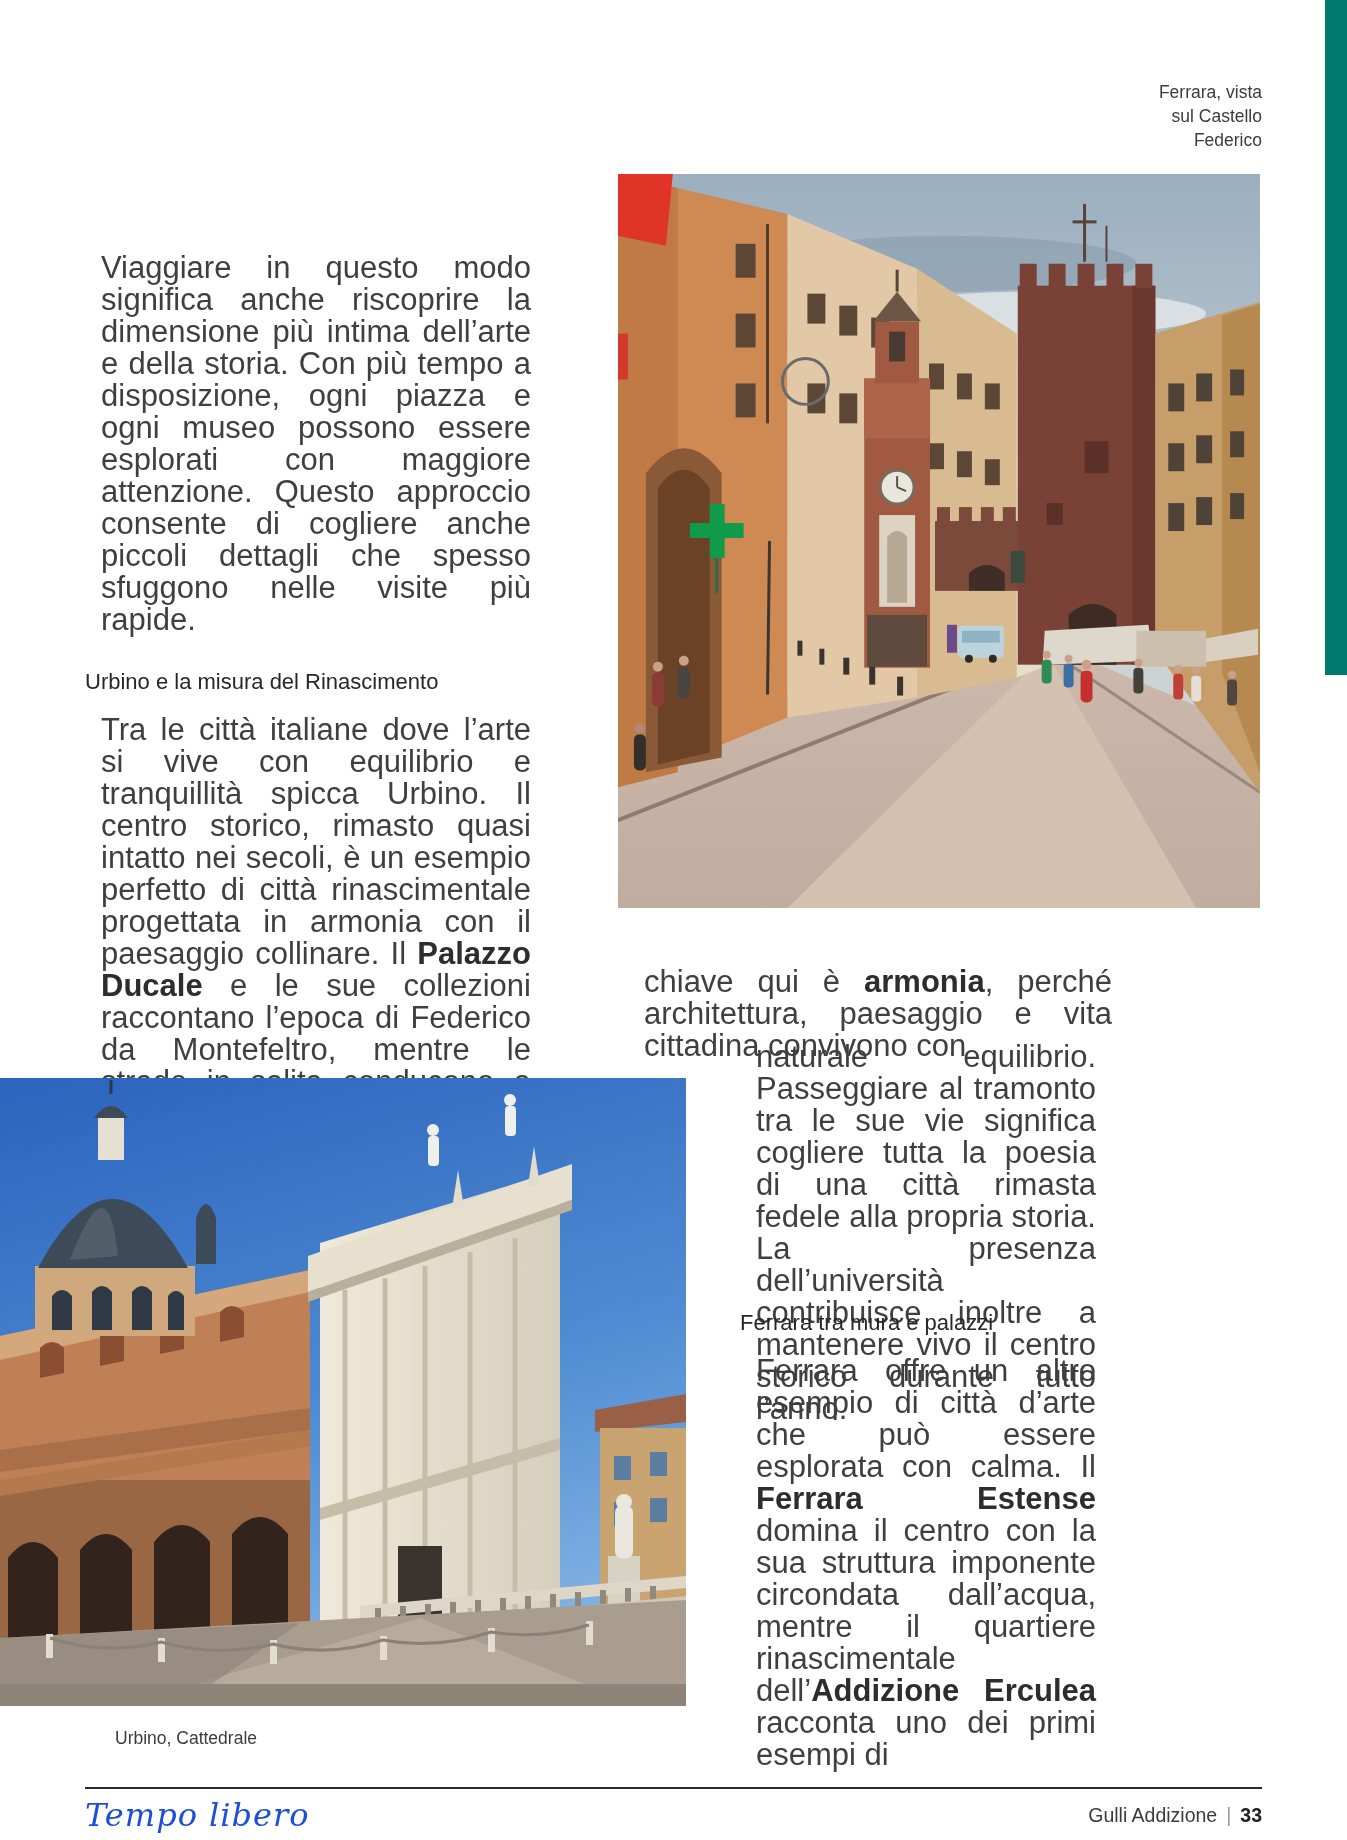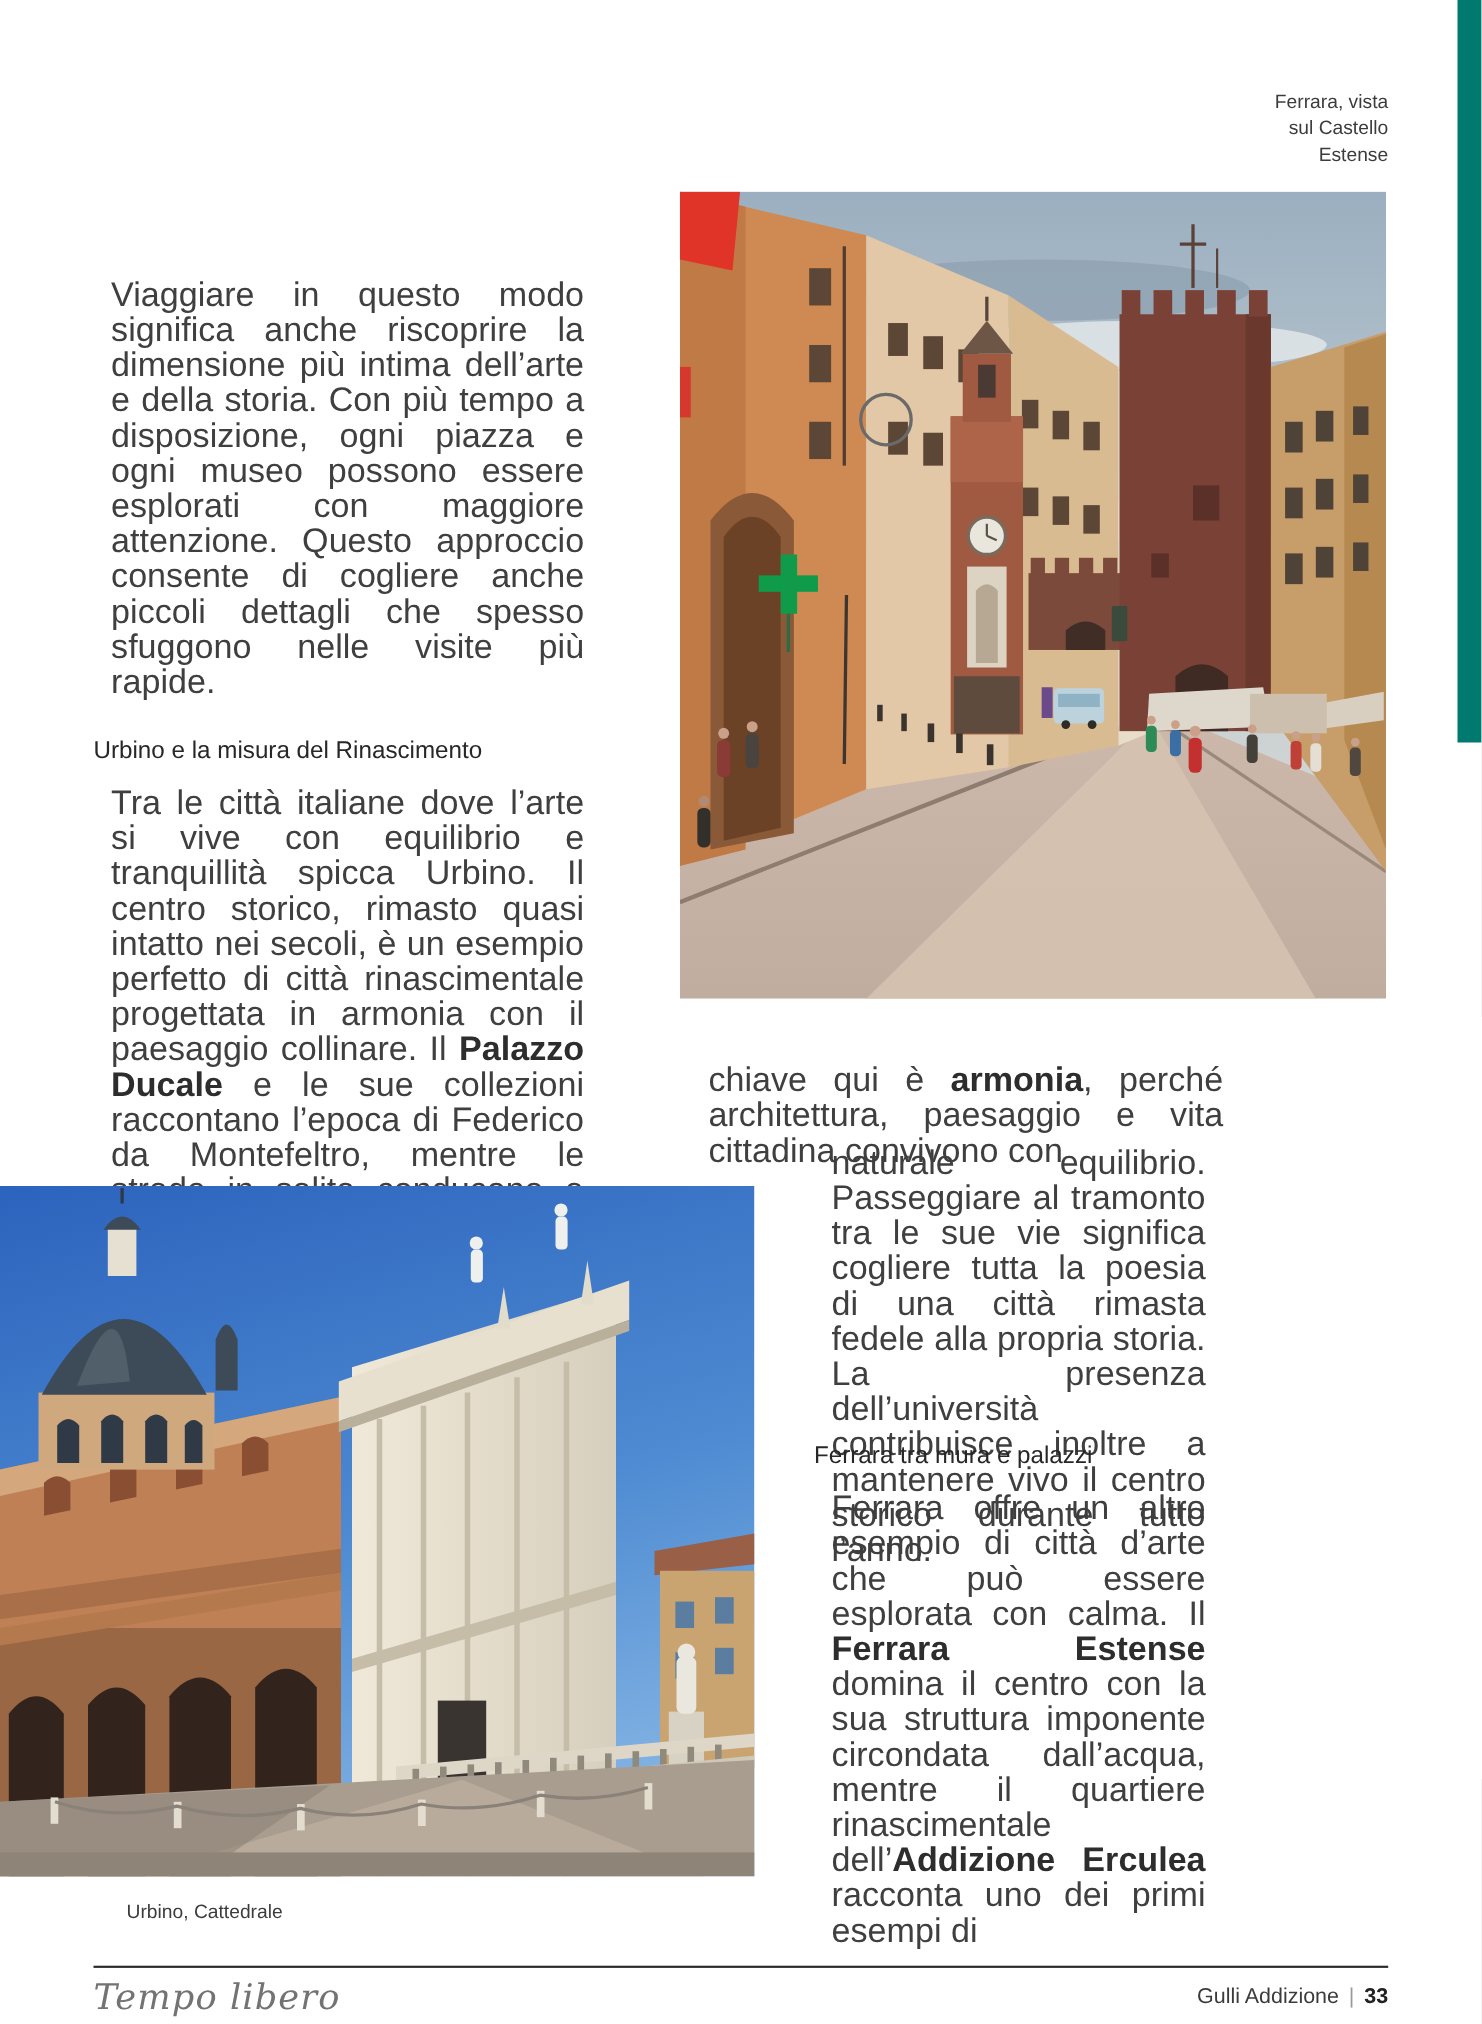--- a/index.html
+++ b/index.html
@@ -31,36 +31,36 @@
 
   .rc-a { position:absolute; left:628px; top:950px; width:500px; }
   .rc-b { position:absolute; left:740px; top:1025px; width:372px; }
   .rc-h { position:absolute; left:740px; top:1307px; width:390px; }
   .rc-c { position:absolute; left:740px; top:1339px; width:372px; }
 
   .footer-rule { position:absolute; left:85px; top:1787px; width:1177px; height:0; border-top:2px solid #2b2b2b; }
   .footer-script {
     position:absolute; left:85px; top:1796px;
     font-family:"DejaVu Serif", serif; font-style:italic;
-    font-size:32px; letter-spacing:1px; color:#737373; white-space:nowrap;
+    font-size:32px; letter-spacing:1px; color:#1d4ed8; white-space:nowrap;
   }
   .footer-right {
     position:absolute; right:85px; top:1804px; font-size:19.5px; color:#3b3b3b; white-space:nowrap;
   }
   .footer-right .sep { color:#9a9a9a; padding:0 9px; }
   .footer-right .pagenum { font-weight:bold; color:#222; }
 </style>
 </head>
 <body>
 
 <div class="page">
 
   <div class="accent-strip"></div>
 
-  <div class="caption caption-top">Ferrara, vista sul Castello Estense</div>
+  <div class="caption caption-top">Ferrara, vista sul Castello Federico</div>
 
   <figure class="photo-ferrara">
     <svg viewBox="0 0 644 736" preserveAspectRatio="none">
       <defs>
         <linearGradient id="fsky" x1="0" y1="0" x2="0" y2="1">
           <stop offset="0" stop-color="#9bafc0"></stop>
           <stop offset="0.45" stop-color="#c2ccd2"></stop>
           <stop offset="1" stop-color="#dcdcd4"></stop>
         </linearGradient>
         <linearGradient id="fstreet" x1="0" y1="0" x2="0" y2="1">

